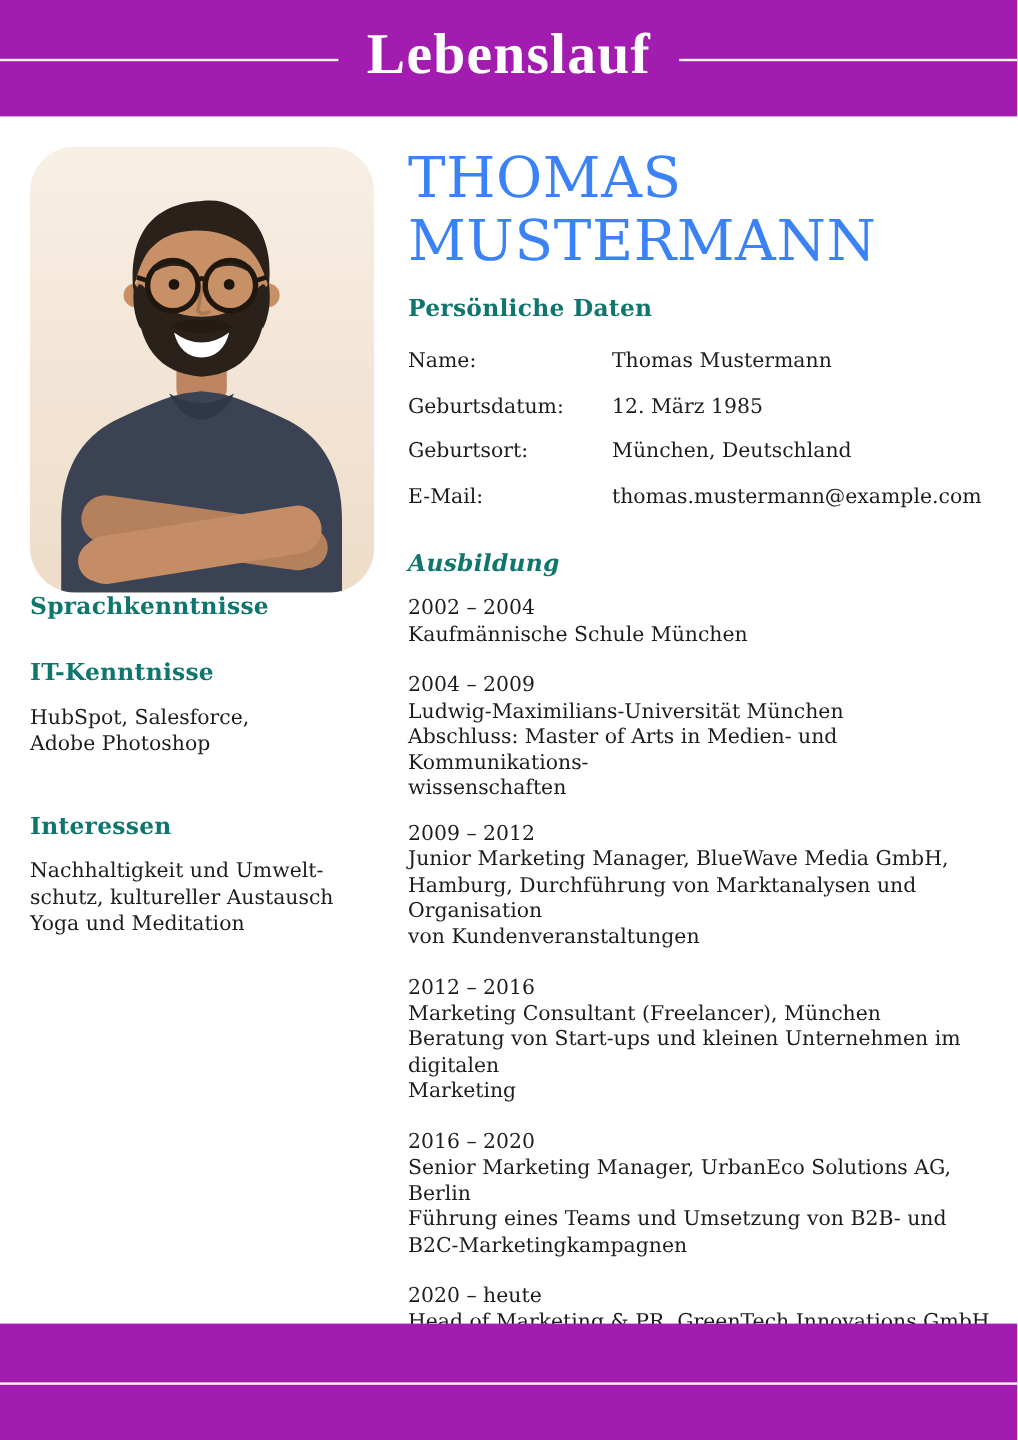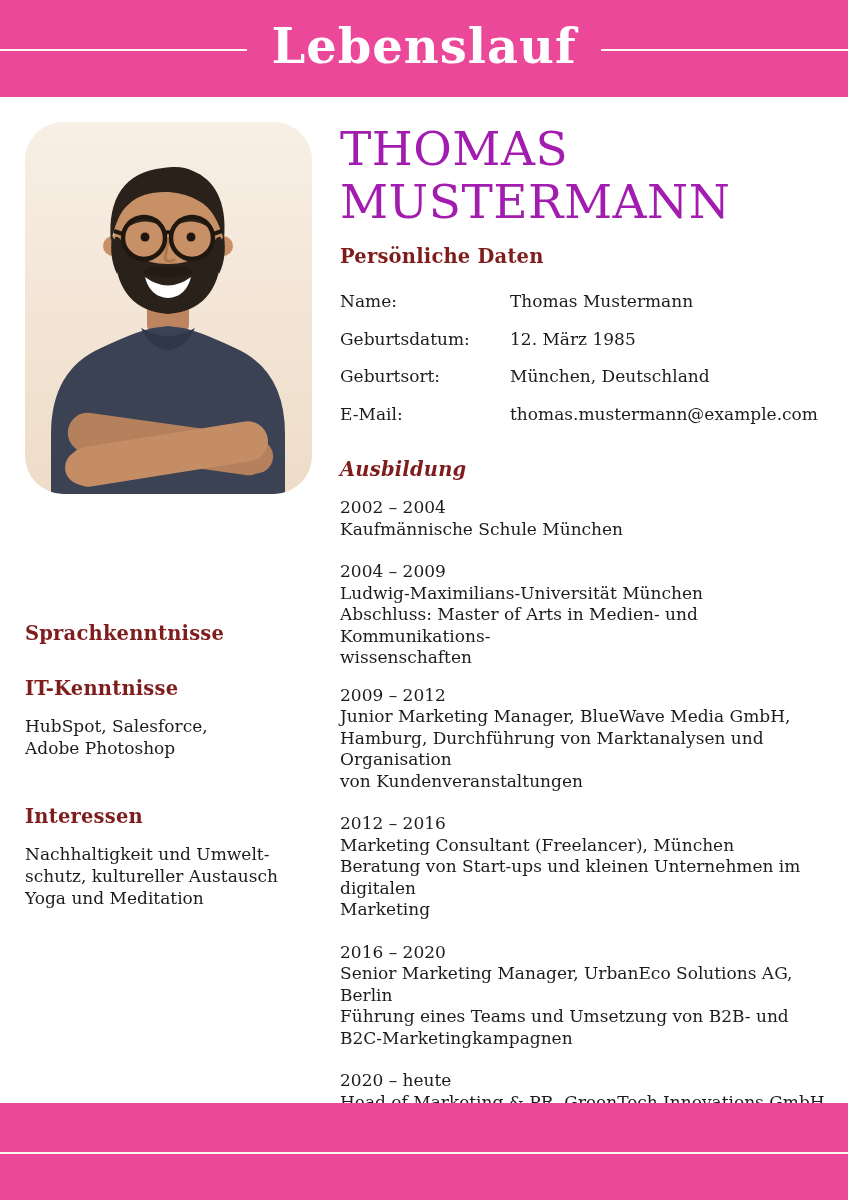--- a/index.html
+++ b/index.html
@@ -1,45 +1,45 @@
 <!DOCTYPE html>
 <html><head>
 <meta charset="utf-8">
 <style>
   html,body{margin:0;padding:0;background:#ffffff;}
   .page{
     position:relative;width:848px;height:1200px;background:#ffffff;overflow:hidden;
     font-family:"DejaVu Serif","Liberation Serif",serif;color:#1e1c1a;
   }
   
-  .band{position:absolute;left:0;right:0;height:97px;background:#ec4899;}
+  .band{position:absolute;left:0;right:0;height:97px;background:#a21caf;font-family:Liberation Serif, serif;}
   .band.top{top:0;display:flex;align-items:center;}
   .band.bottom{bottom:0;}
   .rule{flex:1;height:2px;background:#fcf6ec;margin-top:2px;}
   .band-title{
     margin:0 24px;font-size:48px;font-weight:bold;color:#ffffff;
     letter-spacing:1px;line-height:1;padding-bottom:6px;
   }
   .footer-rule{position:absolute;left:0;right:0;top:49px;height:2px;background:#fcf6ec;}
   
   .content{position:absolute;top:97px;bottom:97px;left:0;right:0;display:flex;}
   .left{flex:none;width:287px;margin-left:25px;}
   .right{flex:none;width:495px;margin-left:28px;}
   
   .photo{width:287px;height:372px;margin-top:25px;border-radius:38px;overflow:hidden;}
   .photo svg{display:block;}
   
-  h2.sec-h{font-size:19.5px;line-height:23px;font-weight:bold;margin:0;letter-spacing:0.2px;color:#7f1d1d;}
+  h2.sec-h{font-size:19.5px;line-height:23px;font-weight:bold;margin:0;letter-spacing:0.2px;color:#0f766e;}
   .body-txt{font-size:17px;line-height:22px;margin:15px 0 0;white-space:pre-line;}
-  .left section.s-first h2{margin-top:128px;}
+  .left section.s-first h2{}
   .left section.s-it h2{margin-top:32px;}
   .left section.s-interests h2{margin-top:46px;}
   .name{
     margin:25px 0 0;font-size:47px;line-height:53px;font-weight:400;
-    letter-spacing:0.5px;white-space:pre-line;color:#a21caf;
+    letter-spacing:0.5px;white-space:pre-line;color:#3b82f6;
   }
   .sec-personal h2{margin-top:17px;}
   .sec-education h2{margin-top:33px;font-style:italic;}
   .sec-experience h2{margin-top:24px;}
   .rows{margin-top:23px;display:grid;grid-template-columns:154px 1fr;font-size:17px;line-height:21.5px;gap:16px;}
   .entries{margin-top:16px;}
   .entry{margin-bottom:21px;font-size:17px;line-height:21.5px;}
   .entry:last-child{margin-bottom:0;}
   .entry .desc{white-space:pre-line;}
 </style>

